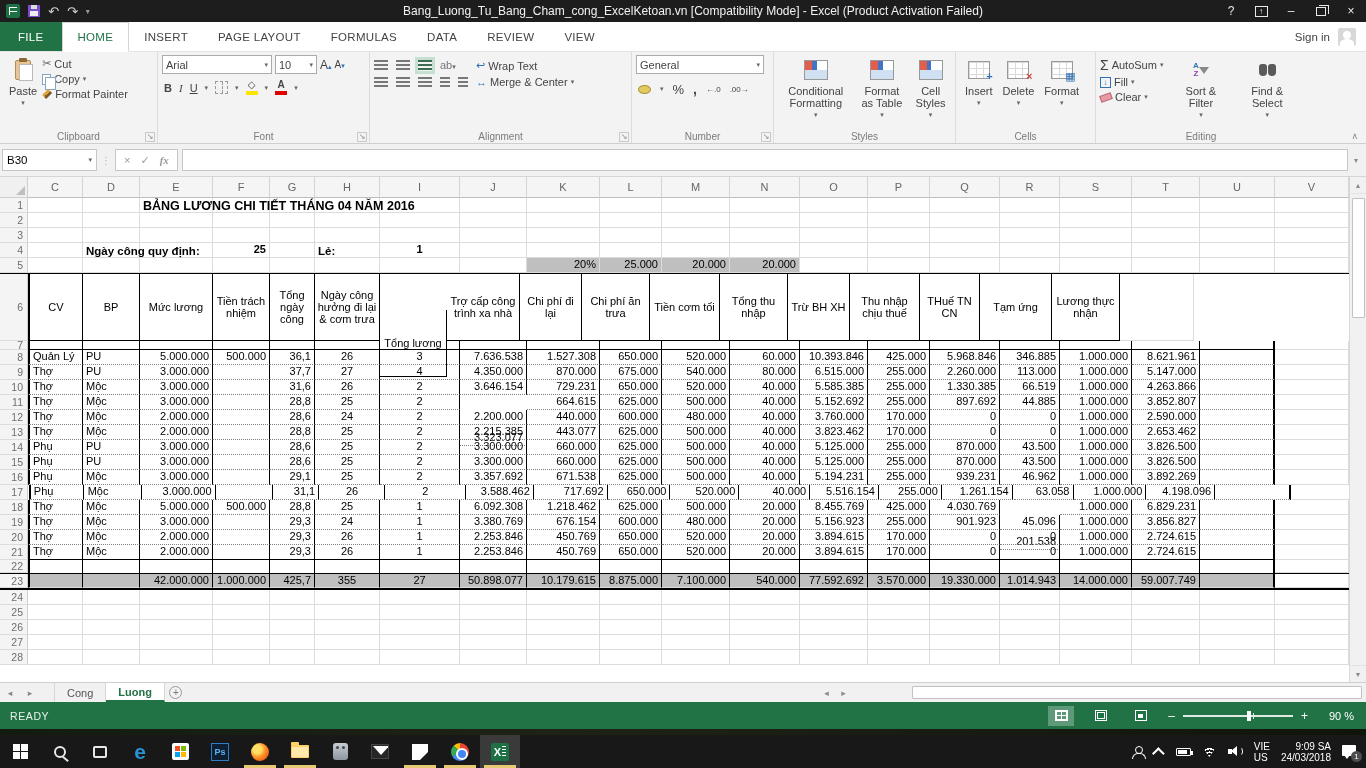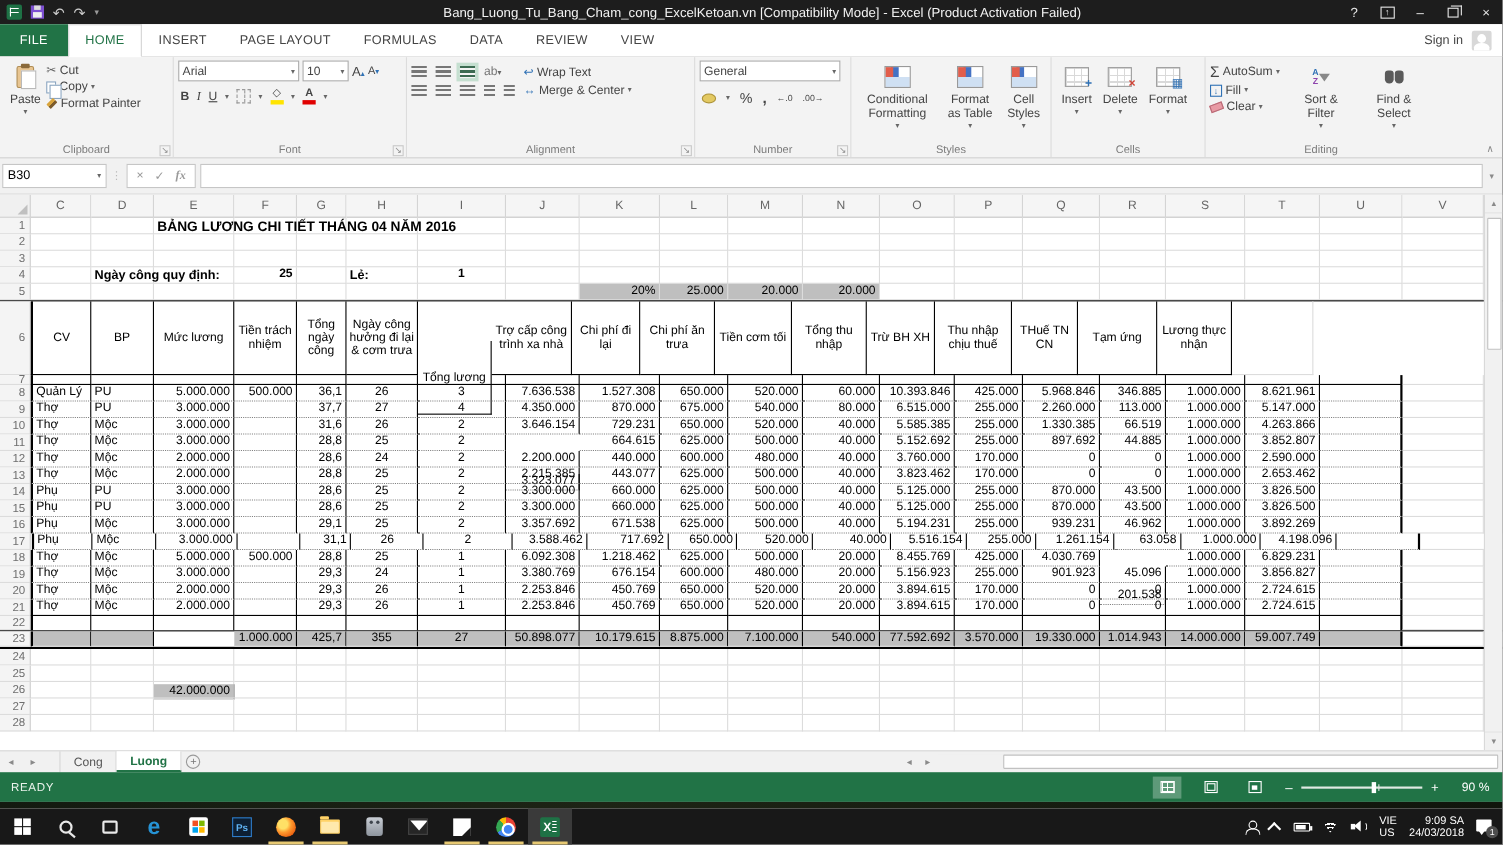--- a/index.html
+++ b/index.html
@@ -1024,21 +1024,21 @@
           <div class="cell tv" style="width: 60px;"></div>
           <div class="cell tv" style="width: 72px;"></div>
           <div class="cell tv" style="width: 68px;"></div>
           <div class="cell tv br2" style="width: 75px;"></div>
           <div class="cell " style="width: 74px;"></div>
         </div>
         <div class="grow row23" style="height: 17px;">
           <div class="rn">23</div>
           <div class="cell dv gray al bl" style="width: 55px;"></div>
           <div class="cell dv gray al" style="width: 57px;"></div>
-          <div class="cell dv gray ar" style="width: 73px; margin-top: 48px;">42.000.000</div>
+          <div class="cell dv gray ar" style="width: 73px;">42.000.000</div>
           <div class="cell dv gray ar" style="width: 57px;">1.000.000</div>
           <div class="cell dv gray ar" style="width: 45px;">425,7</div>
           <div class="cell dv gray ac" style="width: 65px;">355</div>
           <div class="cell dv gray ac" style="width: 80px;">27</div>
           <div class="cell dv gray ar" style="width: 67px;">50.898.077</div>
           <div class="cell dv gray ar" style="width: 73px;">10.179.615</div>
           <div class="cell dv gray ar" style="width: 62px;">8.875.000</div>
           <div class="cell dv gray ar" style="width: 68px;">7.100.000</div>
           <div class="cell dv gray ar" style="width: 70px;">540.000</div>
           <div class="cell dv gray ar" style="width: 68px;">77.592.692</div>

